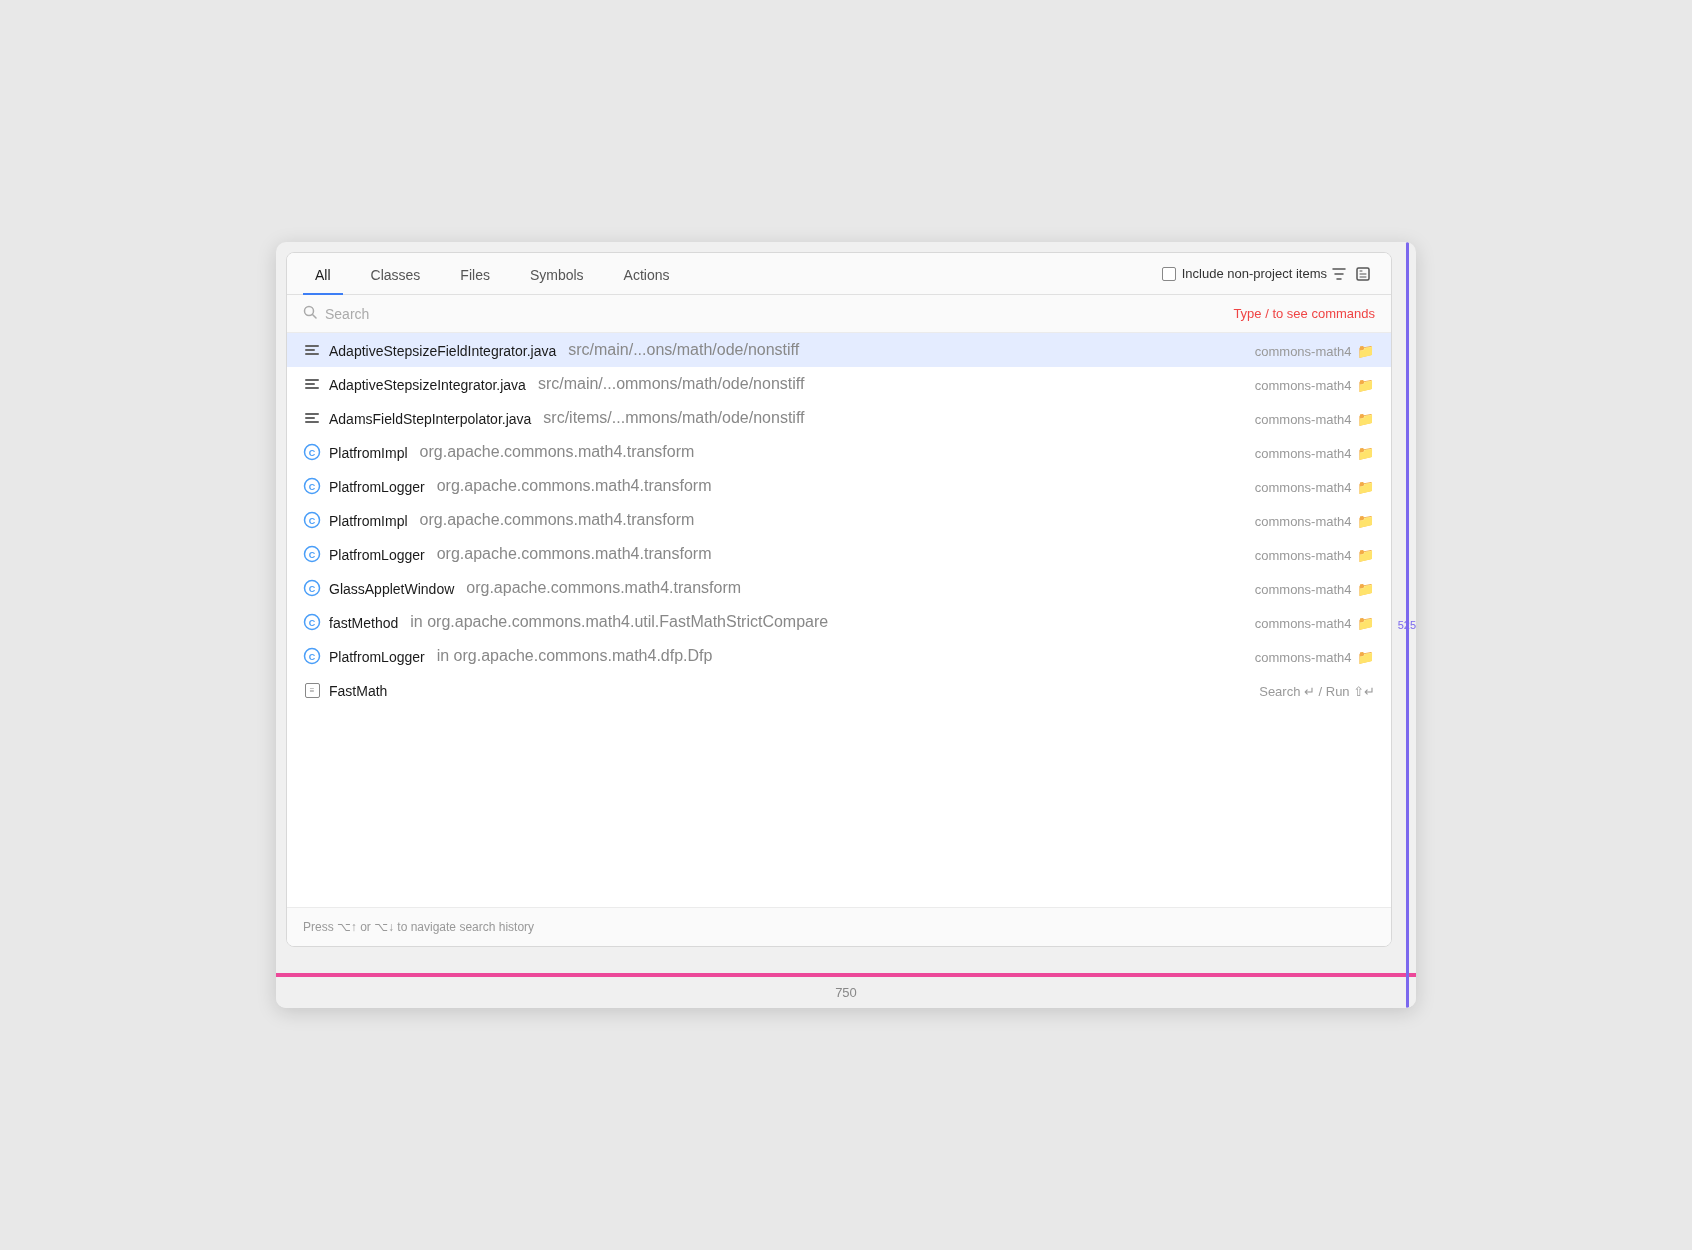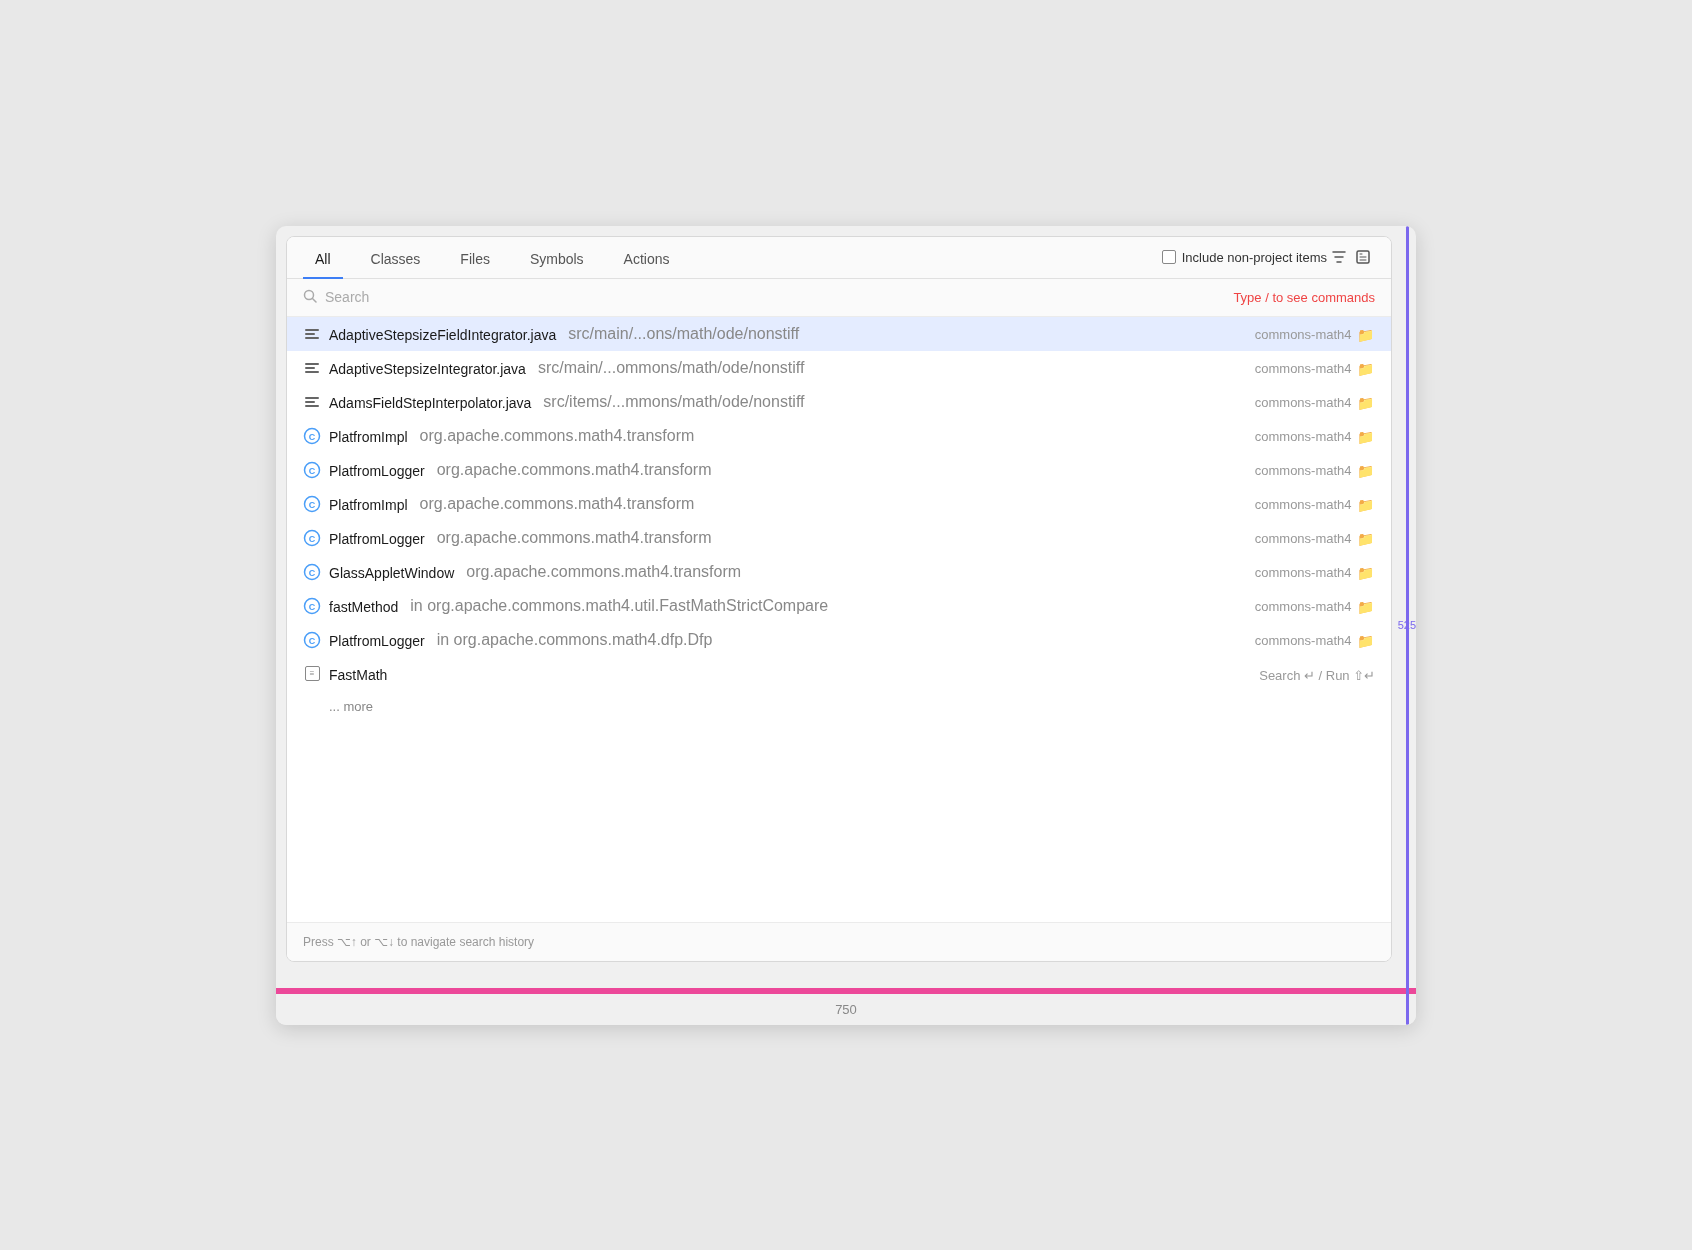--- a/index.html
+++ b/index.html
@@ -212,21 +212,21 @@
       font-size: 12px;
       color: #999;
       border-top: 1px solid #ebebeb;
       background: #fafafa;
     }
     .bottom-bar {
       text-align: center;
       padding: 8px;
       font-size: 13px;
       color: #888;
-      border-top: 6px solid #ec4899;
+      border-top: 4px solid #ec4899;
       background: #f0f0f0;
       margin-top: 26px;
     }
     .lines-icon {
       display: flex;
       flex-direction: column;
       gap: 2px;
       width: 14px;
     }
     .lines-icon span {
@@ -463,21 +463,20 @@
       <div class="result-row">
         <div class="result-icon">
           <div class="module-sq">≡</div>
         </div>
         <span class="result-name">FastMath</span>
         <div class="result-right">
           <span>Search ↵ / Run ⇧↵</span>
         </div>
       </div>
 
-      <div class="more-row">... more</div>
     </div>
 
     <div style="flex: 1; background: #fff; min-height: 200px;"></div>
     <div class="footer-bar">
       <span>Press ⌥↑ or ⌥↓ to navigate search history</span>
     </div>
   </div>
 
   <div class="bottom-bar">
     <span>750</span>

